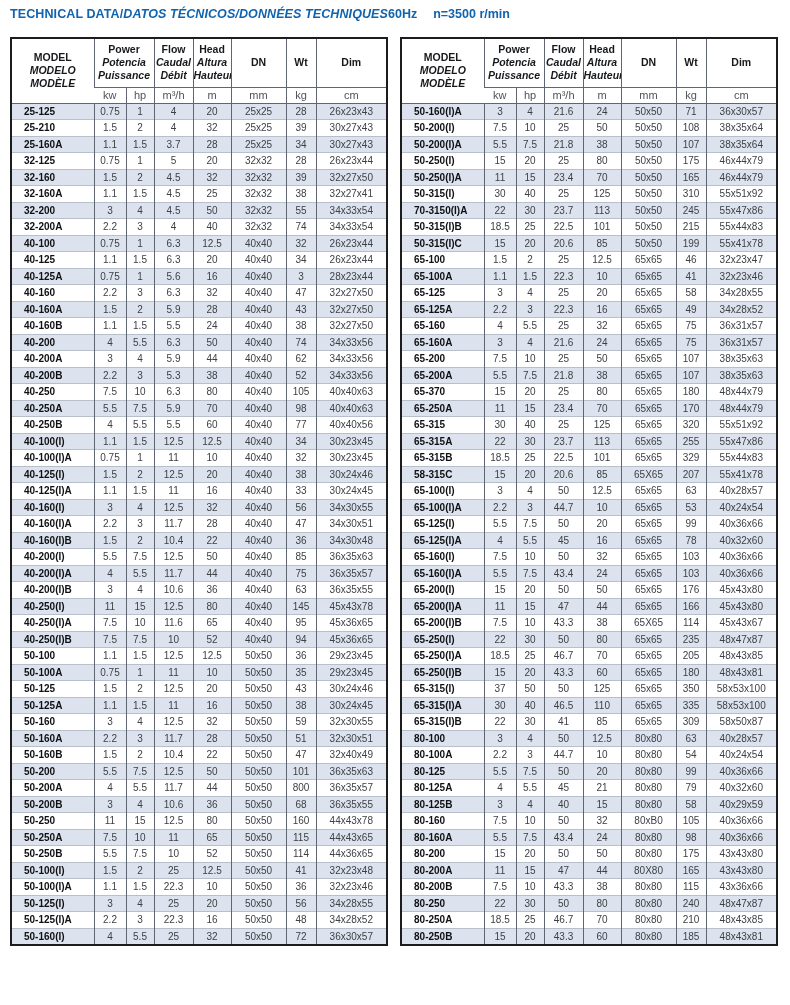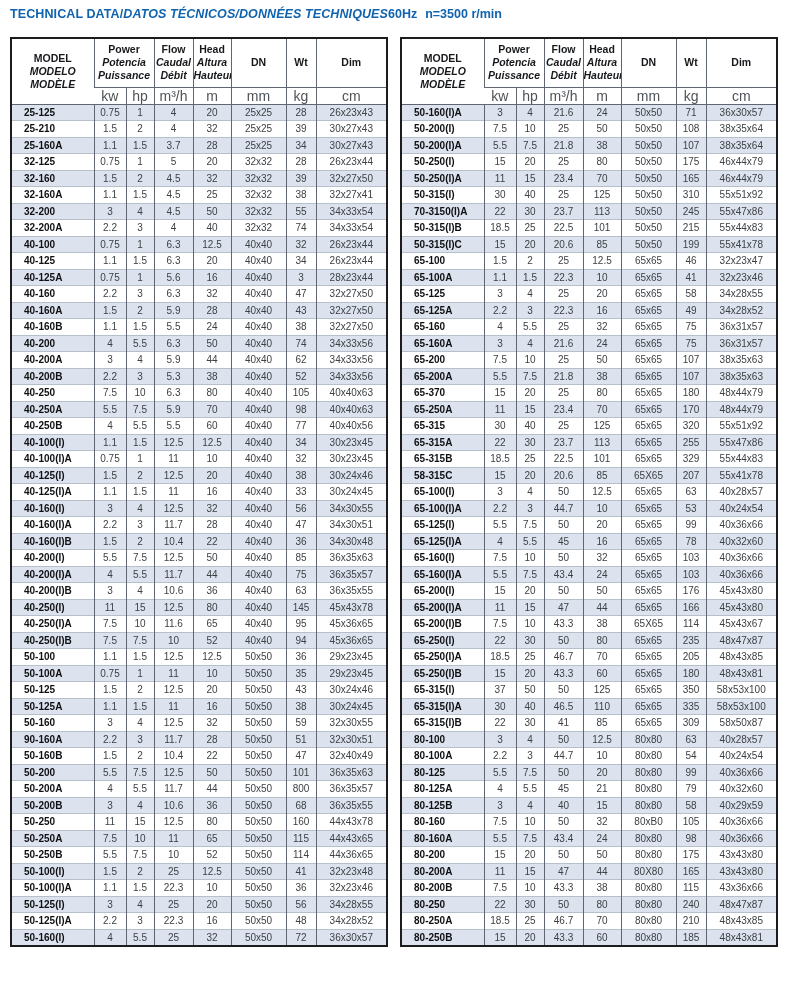--- a/index.html
+++ b/index.html
@@ -16,21 +16,21 @@
     font-family:"Liberation Sans", sans-serif;
     -webkit-font-smoothing:antialiased;
   }
   .page{padding:7px 10px 0 10px;}
   .page-header{
     display:flex;justify-content:flex-start;align-items:baseline;
     height:24px;margin-bottom:6px;
   }
   .page-title{color:var(--accent);font-size:12.5px;font-weight:bold;letter-spacing:.1px;}
   .page-title .intl{font-style:italic;}
-  .header-right{display:flex;gap:8px;color:var(--accent);font-size:12.5px;font-weight:bold;padding-right:2px;}
+  .header-right{display:flex;gap:16px;color:var(--accent);font-size:12.5px;font-weight:bold;padding-right:2px;}
   .tables{display:flex;gap:12px;}
   table{
     border-collapse:collapse;table-layout:fixed;width:376px;
     border:2px solid var(--outer);
   }
   col.c-model{width:83px;}
   col.c-kw{width:32px;}
   col.c-hp{width:28px;}
   col.c-flow{width:39px;}
   col.c-head{width:38px;}
@@ -42,21 +42,21 @@
     padding:0;text-align:center;vertical-align:middle;
     overflow:hidden;white-space:nowrap;
   }
   th:first-child,td:first-child{border-left:none;}
   thead th{background:#ffffff;color:#16181b;}
   thead .labels th{height:49px;font-size:10.5px;font-weight:bold;line-height:1.25;}
   thead .labels th span{display:block;}
   thead .labels th span.it{font-style:italic;}
   thead .units th{
     height:16px;border-top:1px solid var(--grid-v);
-    font-size:14px;font-weight:normal;color:#4e5358;
+    font-size:11px;font-weight:normal;color:#4e5358;
   }
   tbody td{
     height:16.5px;border-top:1px solid var(--grid-h);
     font-size:10px;color:#3d4145;
   }
   tbody tr:first-child td{border-top:1px solid var(--grid-v);}
   tbody td.col-model{
     text-align:left;padding-left:12px;font-weight:bold;color:#0e1013;
   }
   tbody tr.shaded td{background:var(--shade);}
@@ -499,21 +499,21 @@
             <td class="col-model">50-160</td>
             <td class="col-kw">3</td>
             <td class="col-hp">4</td>
             <td class="col-flow">12.5</td>
             <td class="col-head">32</td>
             <td class="col-dn">50x50</td>
             <td class="col-wt">59</td>
             <td class="col-dim">32x30x55</td>
           </tr>
           <tr class="shaded">
-            <td class="col-model">90-160A</td>
+            <td class="col-model">50-160A</td>
             <td class="col-kw">2.2</td>
             <td class="col-hp">3</td>
             <td class="col-flow">11.7</td>
             <td class="col-head">28</td>
             <td class="col-dn">50x50</td>
             <td class="col-wt">51</td>
             <td class="col-dim">32x30x51</td>
           </tr>
           <tr>
             <td class="col-model">50-160B</td>

